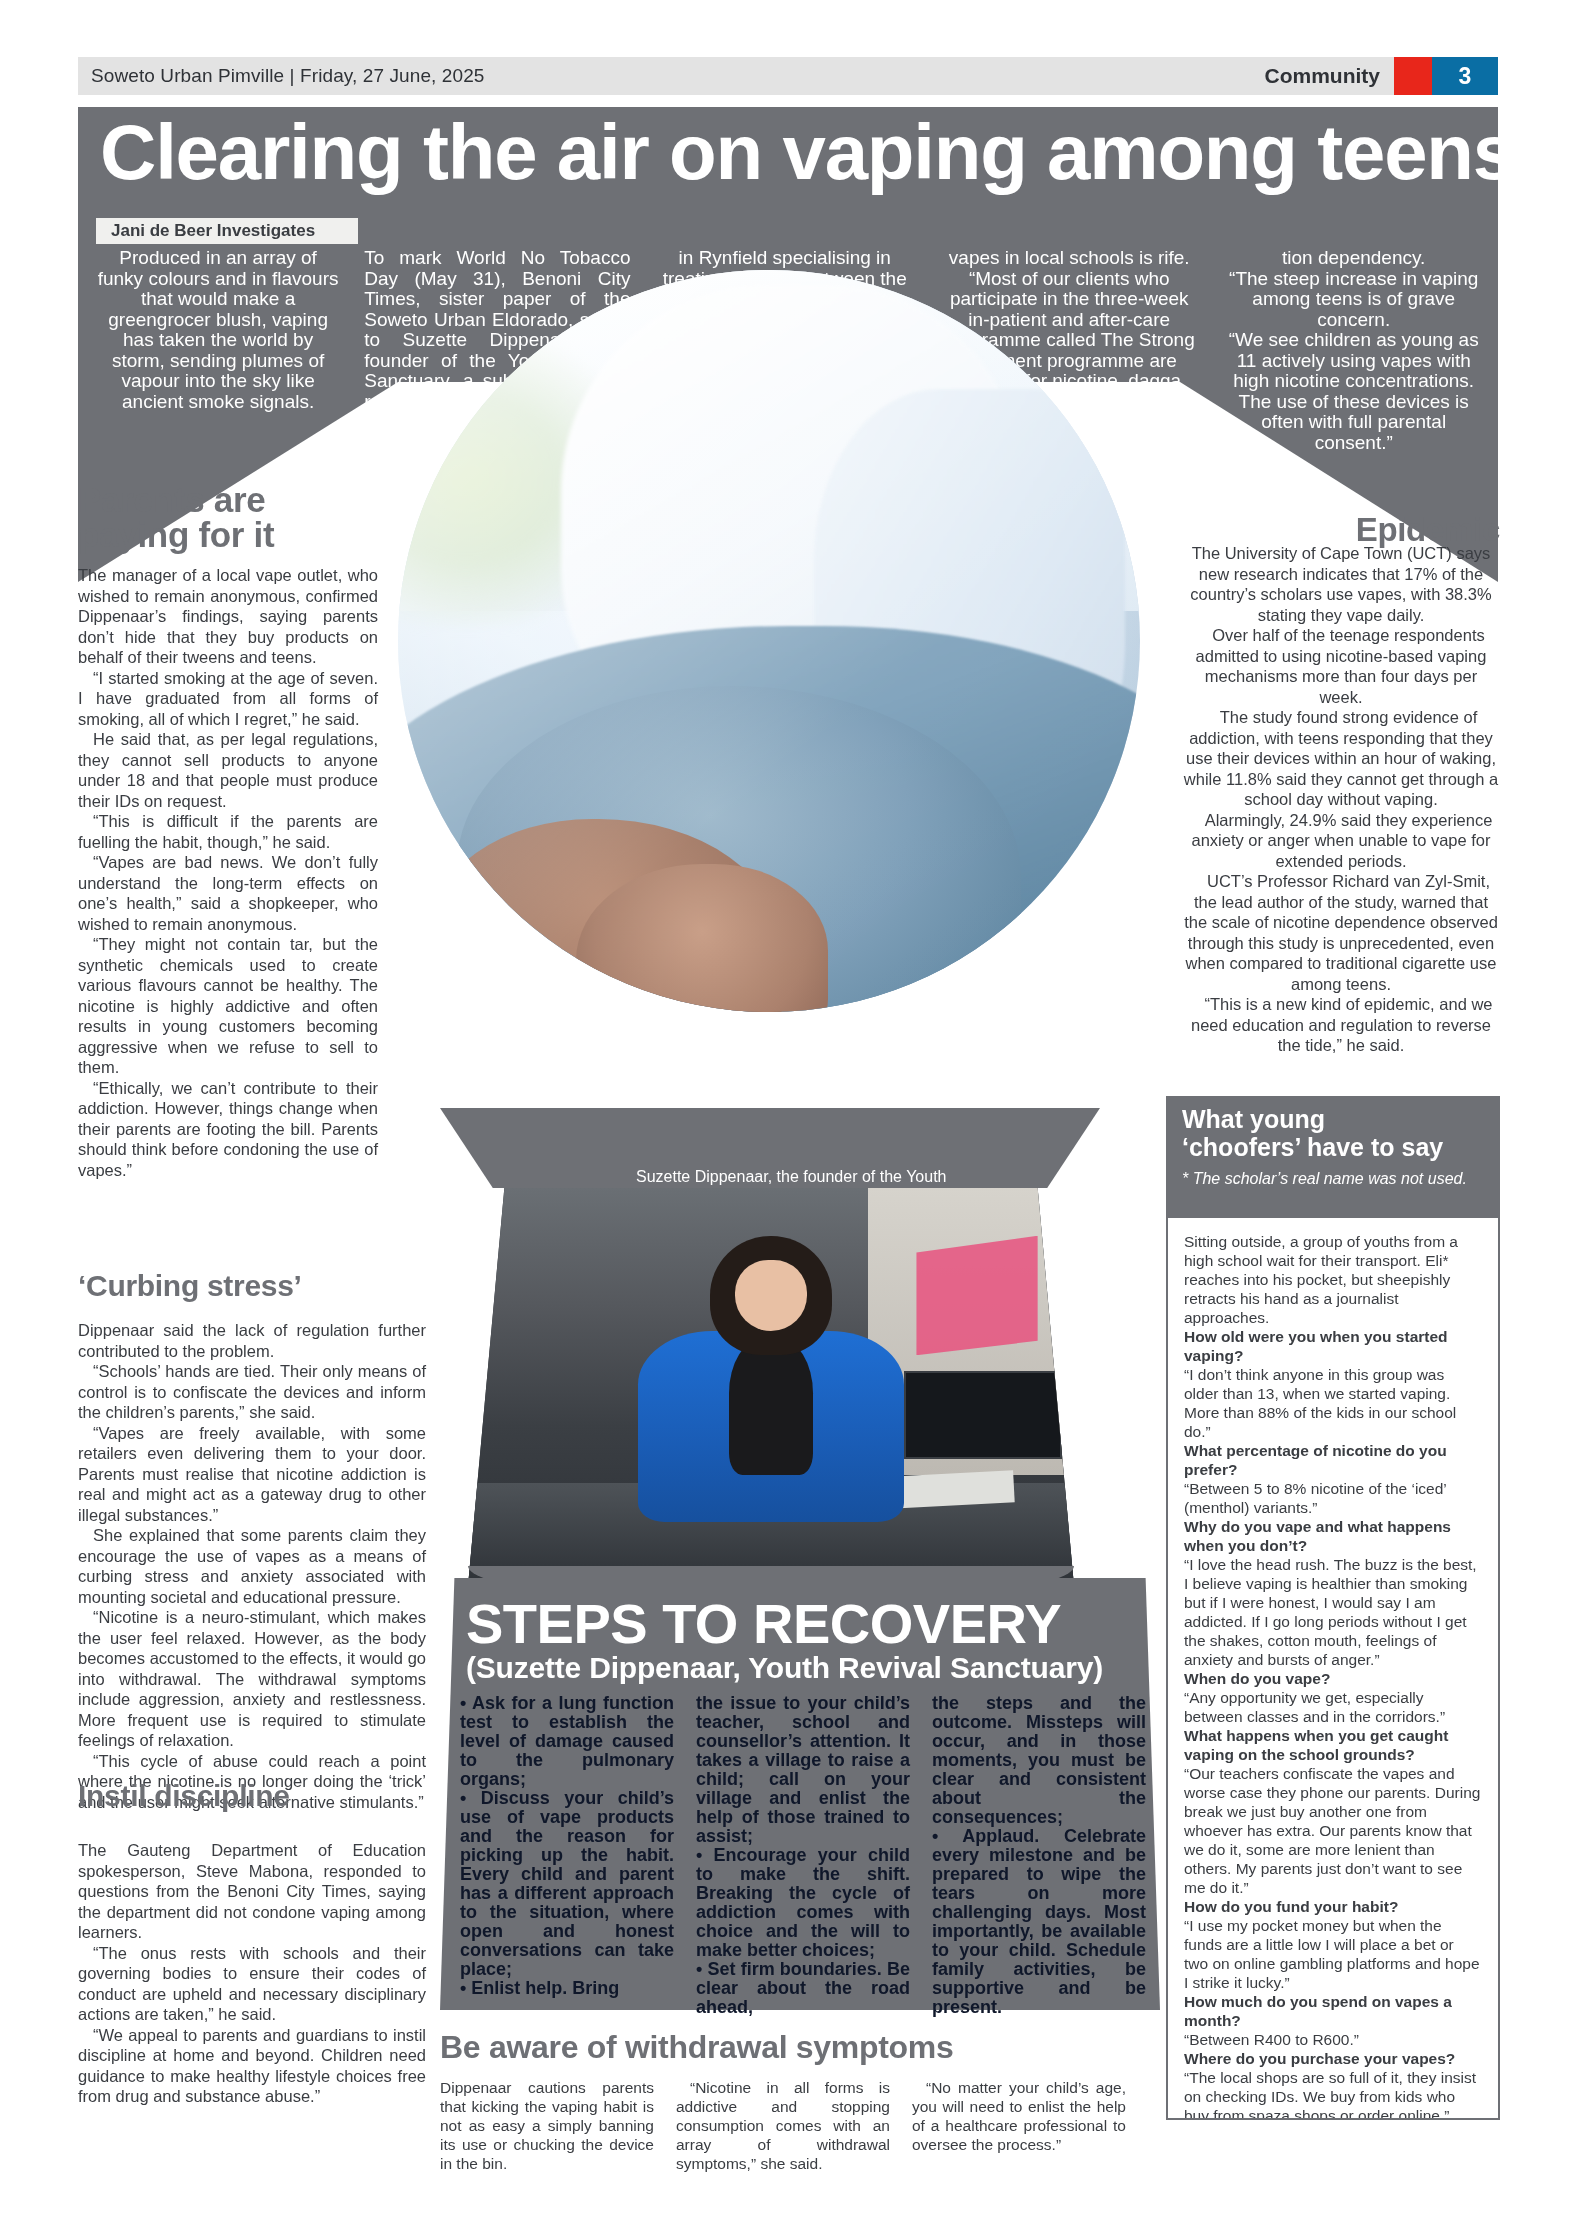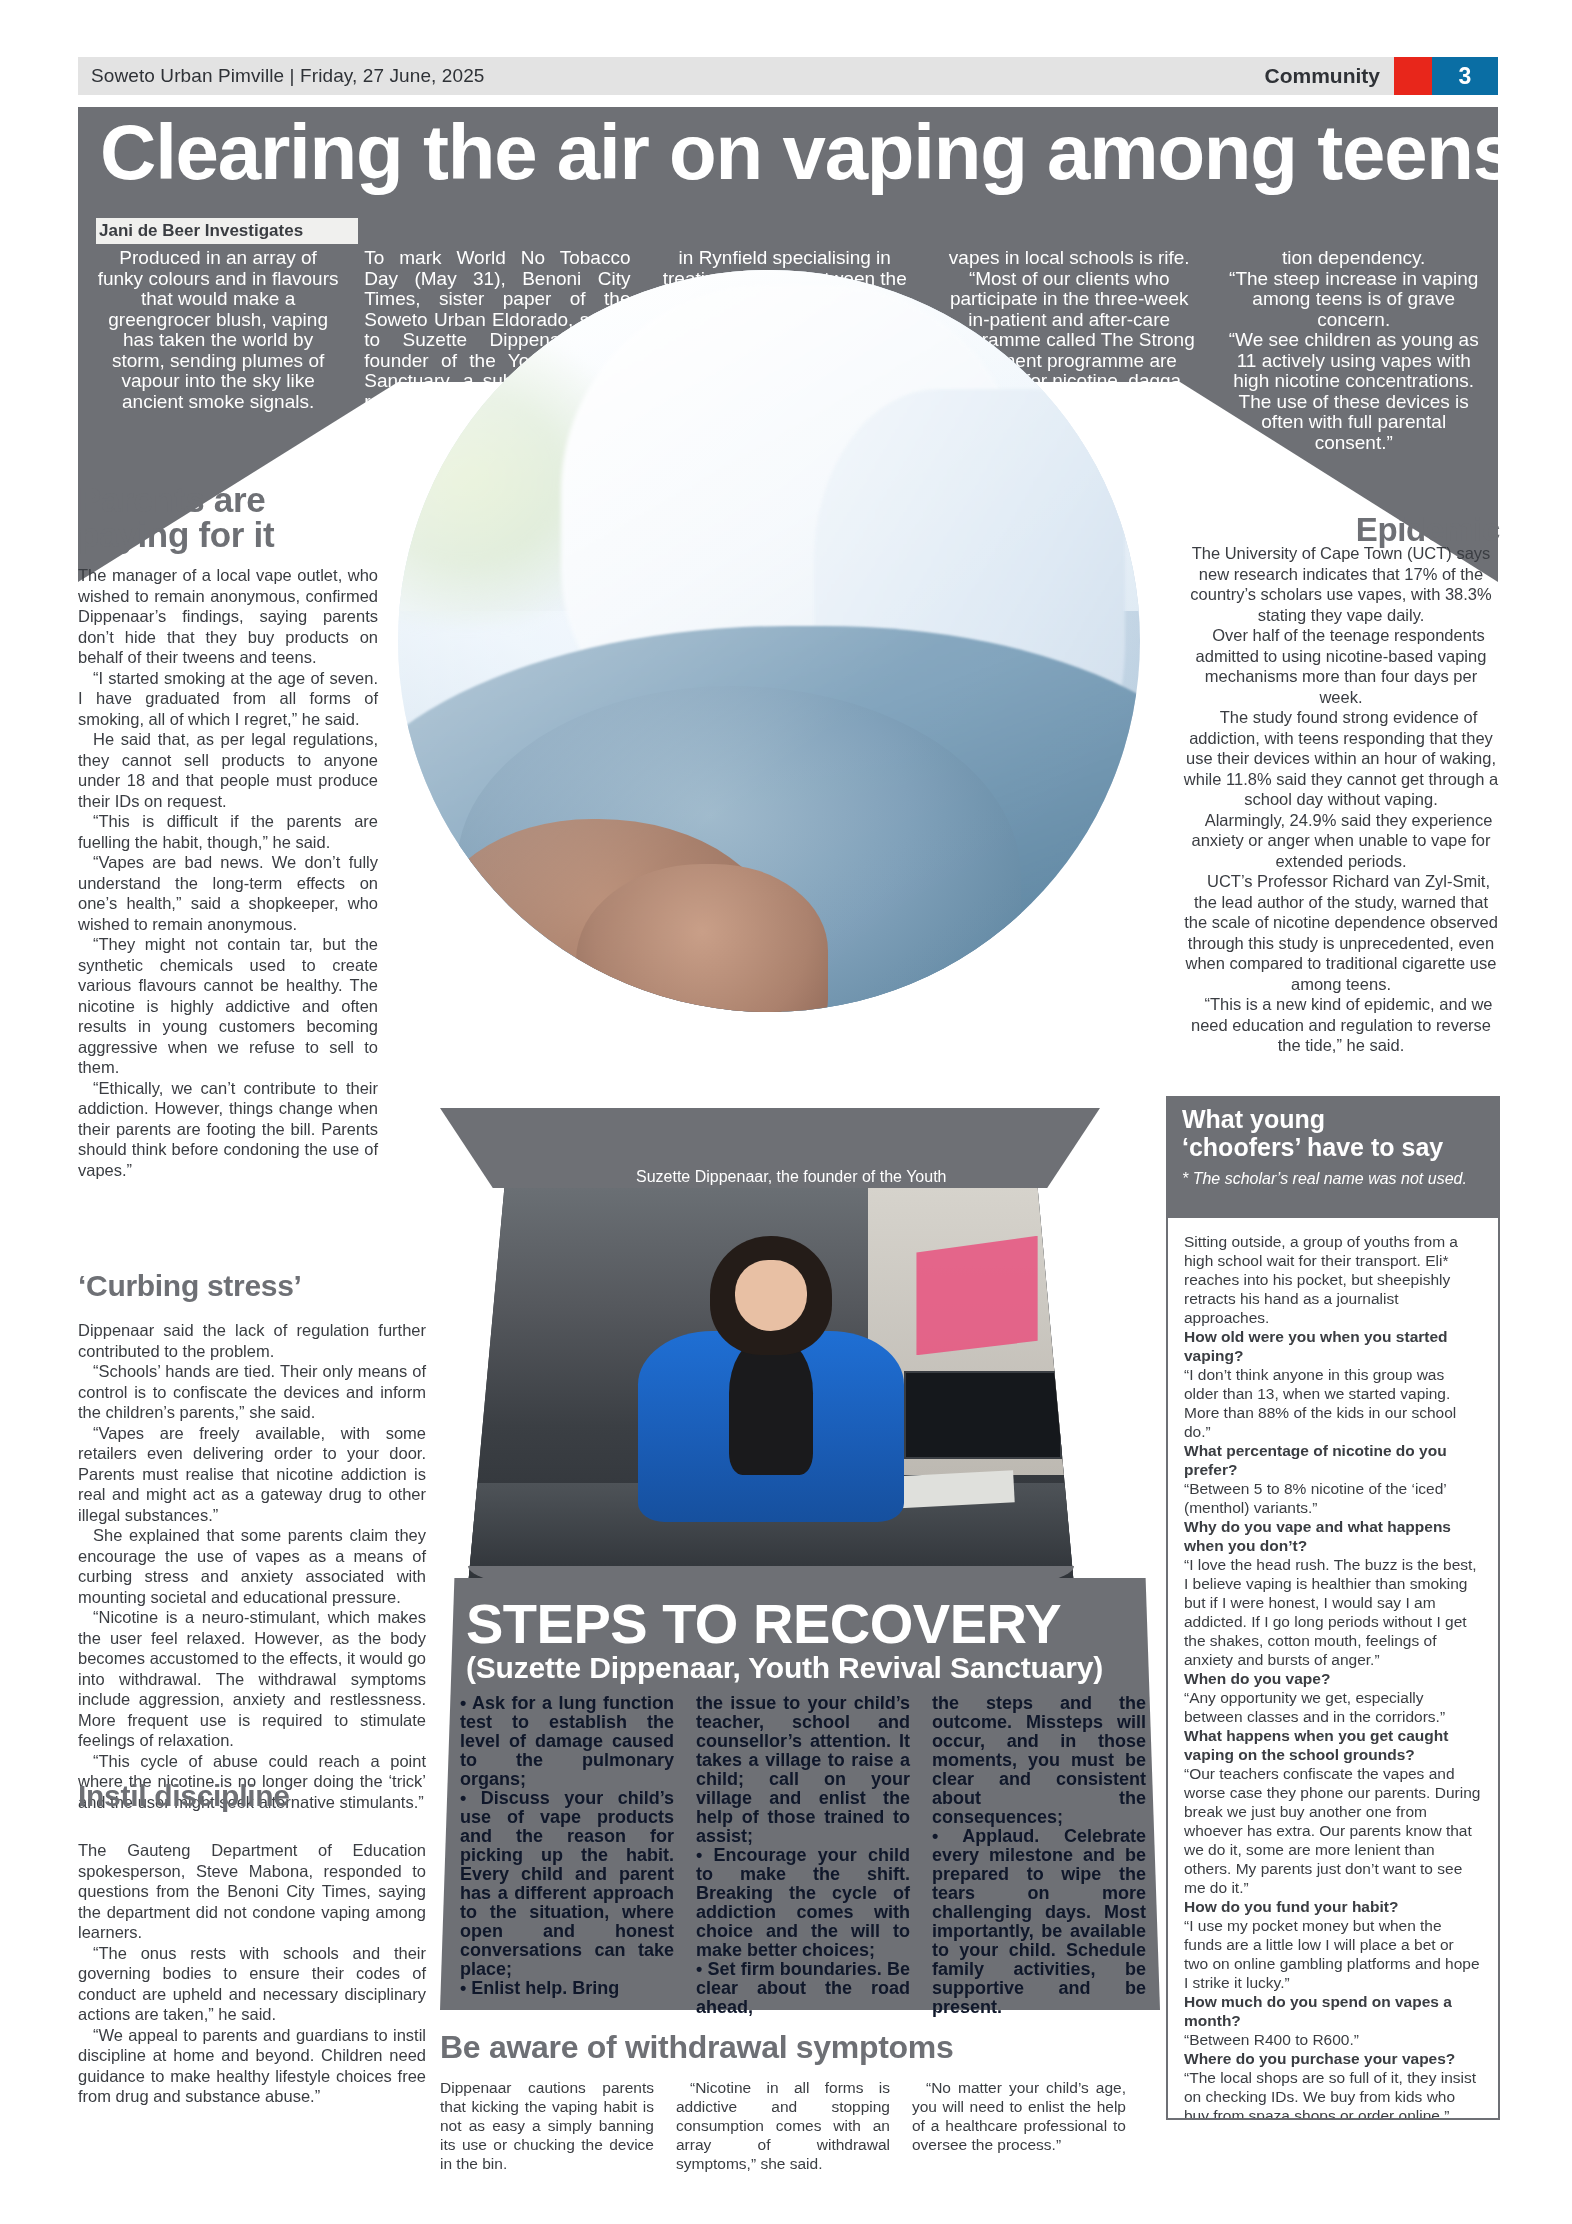--- a/index.html
+++ b/index.html
@@ -63,21 +63,21 @@
     letter-spacing:-1.2px;
     transform:scaleX(1.0);
     white-space:nowrap;
   }
 
   .byline-box{
     position:absolute; left:96px; top:218px; width:262px; height:26px;
     background:#f0f0ee; display:flex; align-items:center;
   }
   .byline-box span{
-    font-size:17px; font-weight:bold; color:#3a3d42; padding-left:3px;
+    font-size:17px; font-weight:bold; color:#3a3d42; padding-left:3px;margin-left:12px;
   }
 
   
   .intro-cols{
     position:absolute; left:96px; top:248px; width:1388px;
     display:flex; gap:24px;
   }
   .intro-col{ width:267px; color:#ffffff; font-size:19px; line-height:20.5px; text-align:justify; }
   .intro-col.c1{ width:255px; text-align:center; }
   .intro-col.c2{ width:278px; }
@@ -357,21 +357,21 @@
     <p>“This is difficult if the parents are fuelling the habit, though,” he said.</p>
     <p>“Vapes are bad news. We don’t fully understand the long-term effects on one’s health,” said a shopkeeper, who wished to remain anonymous.</p>
     <p>“They might not contain tar, but the synthetic chemicals used to create various flavours cannot be healthy. The nicotine is highly addictive and often results in young customers becoming aggressive when we refuse to sell to them.</p>
     <p>“Ethically, we can’t contribute to their addiction. However, things change when their parents are footing the bill. Parents should think before condoning the use of vapes.”</p>
   </div>
 
   <h2 class="sec-h curb-h" style="font-size:30px;line-height:32px;margin:0;">‘Curbing stress’</h2>
   <div class="bodycol curb-body">
     <p>Dippenaar said the lack of regulation further contributed to the problem.</p>
     <p>“Schools’ hands are tied. Their only means of control is to confiscate the devices and inform the children’s parents,” she said.</p>
-    <p>“Vapes are freely available, with some retailers even delivering order to your door. Parents must realise that nicotine addiction is real and might act as a gateway drug to other illegal substances.”</p>
+    <p>“Vapes are freely available, with some retailers even delivering them to your door. Parents must realise that nicotine addiction is real and might act as a gateway drug to other illegal substances.”</p>
     <p>She explained that some parents claim they encourage the use of vapes as a means of curbing stress and anxiety associated with mounting societal and educational pressure.</p>
     <p>“Nicotine is a neuro-stimulant, which makes the user feel relaxed. However, as the body becomes accustomed to the effects, it would go into withdrawal. The withdrawal symptoms include aggression, anxiety and restlessness. More frequent use is required to stimulate feelings of relaxation.</p>
     <p>“This cycle of abuse could reach a point where the nicotine is no longer doing the ‘trick’ and the user might seek alternative stimulants.”</p>
   </div>
 
   <h2 class="sec-h instil-h" style="font-size:30px;line-height:32px;margin:0;">Instil discipline</h2>
   <div class="bodycol instil-body">
     <p>The Gauteng Department of Education spokesperson, Steve Mabona, responded to questions from the Benoni City Times, saying the department did not condone vaping among learners.</p>
     <p>“The onus rests with schools and their governing bodies to ensure their codes of conduct are upheld and necessary disciplinary actions are taken,” he said.</p>
     <p>“We appeal to parents and guardians to instil discipline at home and beyond. Children need guidance to make healthy lifestyle choices free from drug and substance abuse.”</p>

